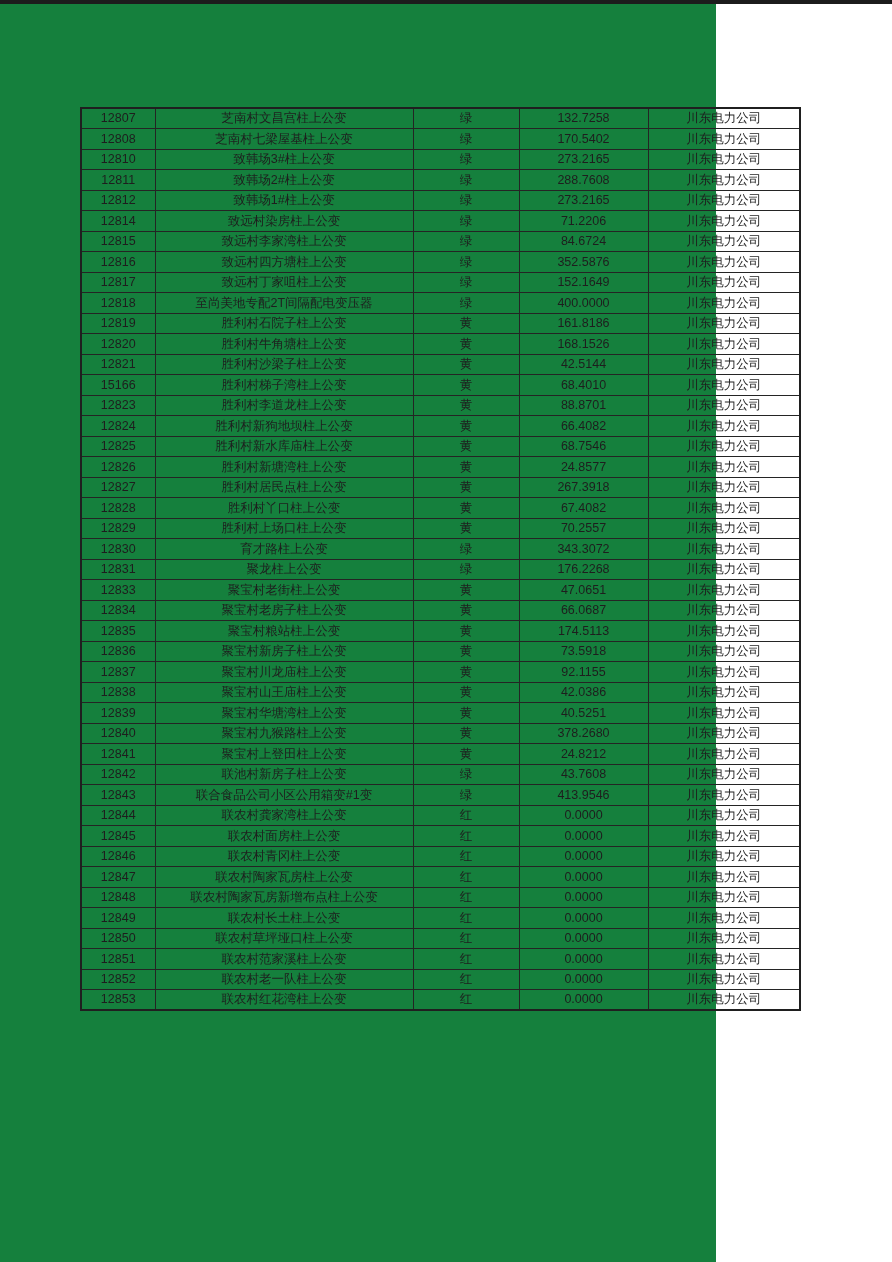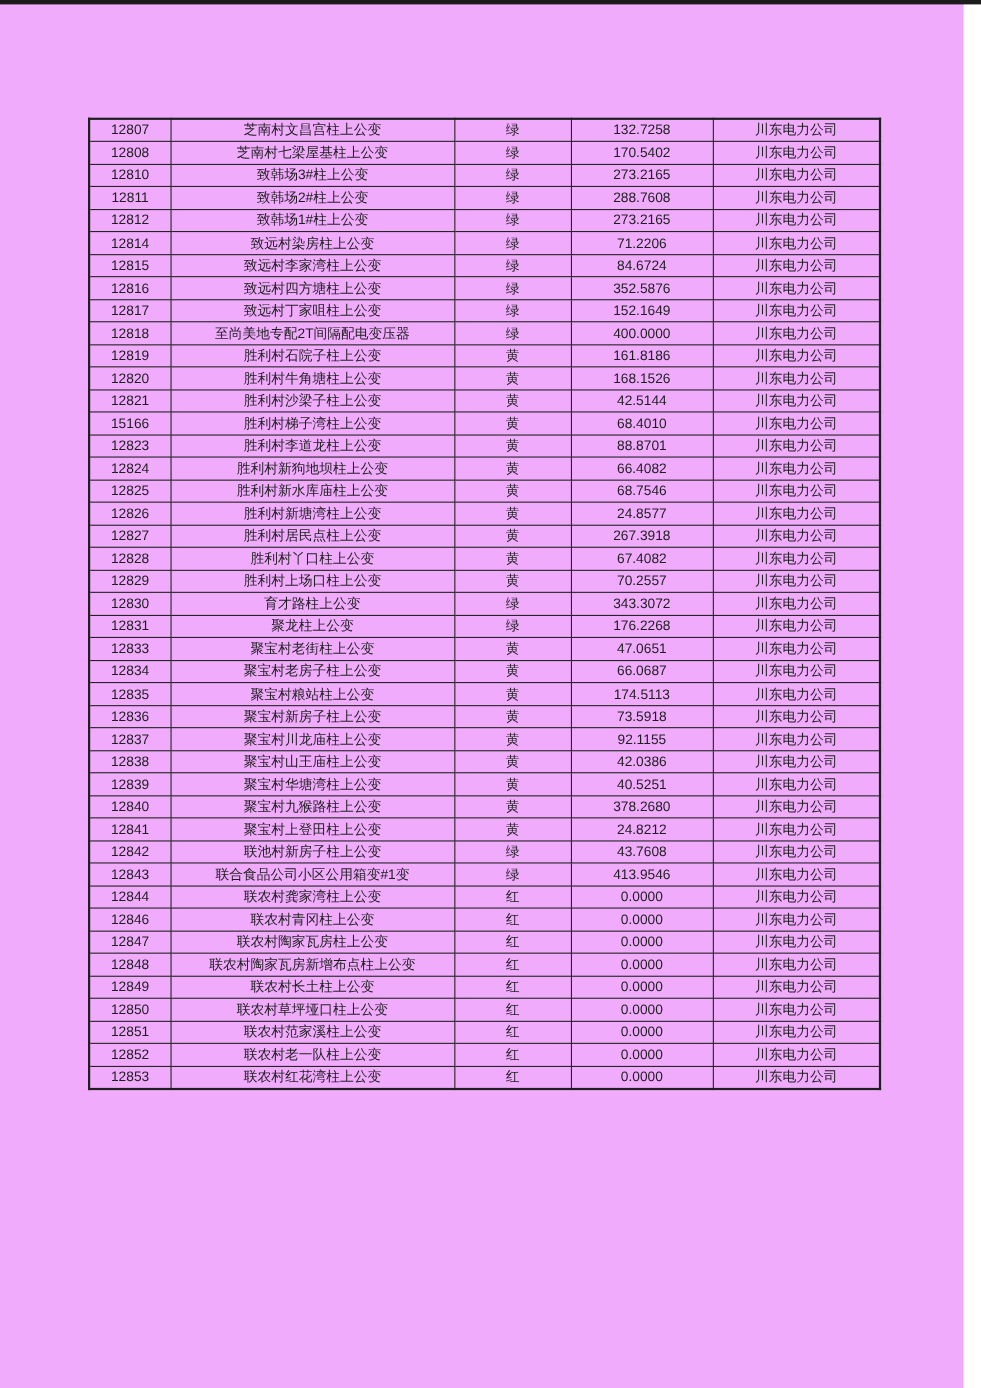--- a/index.html
+++ b/index.html
@@ -5,23 +5,23 @@
   * { margin: 0; padding: 0; box-sizing: border-box; }
   html, body {
     width: 892px;
     height: 1262px;
     background: #ffffff;
     font-family: "Liberation Sans", "DejaVu Sans", sans-serif;
     overflow: hidden;
   }
   .page {
     position: relative;
-    width: 876px;
+    width: 716px;
     height: 1262px;
-    background: #f0abfc;
+    background: #15803d;
   }
   .top-bar {
     position: absolute;
     top: 0; left: 0;
     width: 892px;
     height: 4px;
     background: #1c1c1c;
   }
   .table-wrap {
     position: absolute;
@@ -308,20 +308,27 @@
             <td>川东电力公司</td>
           </tr>
           <tr>
             <td>12844</td>
             <td>联农村龚家湾柱上公变</td>
             <td>红</td>
             <td>0.0000</td>
             <td>川东电力公司</td>
           </tr>
           <tr>
+            <td>12845</td>
+            <td>联农村面房柱上公变</td>
+            <td>红</td>
+            <td>0.0000</td>
+            <td>川东电力公司</td>
+          </tr>
+          <tr>
             <td>12846</td>
             <td>联农村青冈柱上公变</td>
             <td>红</td>
             <td>0.0000</td>
             <td>川东电力公司</td>
           </tr>
           <tr>
             <td>12847</td>
             <td>联农村陶家瓦房柱上公变</td>
             <td>红</td>

